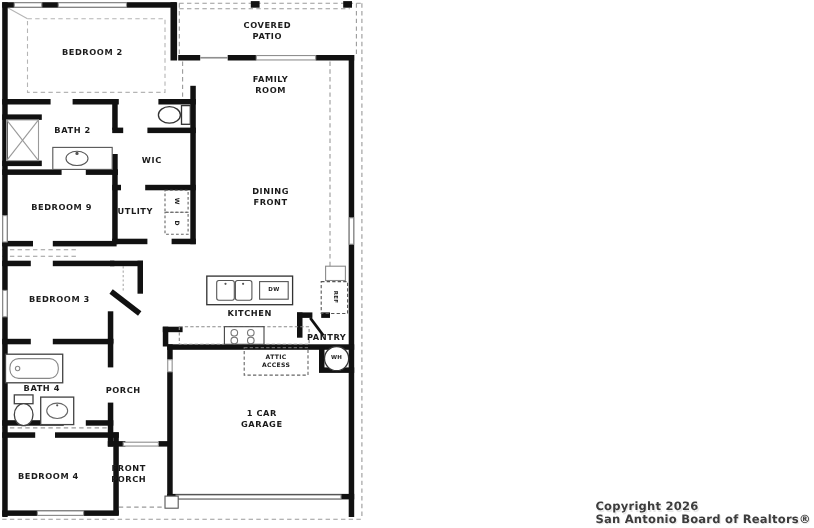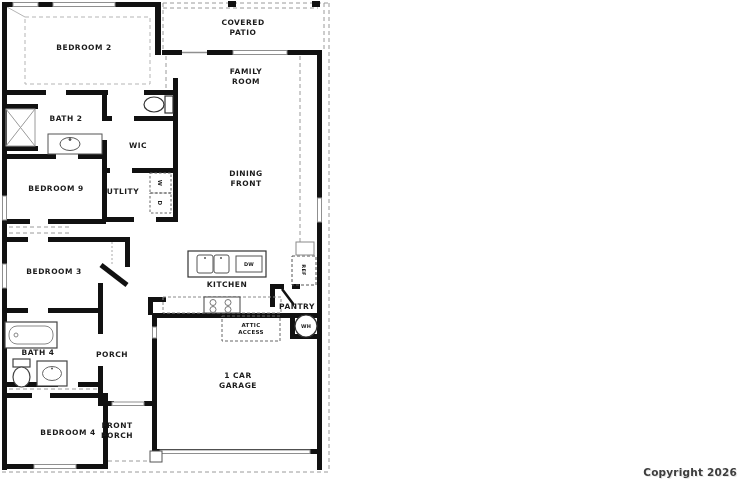--- a/index.html
+++ b/index.html
@@ -193,27 +193,28 @@
 FRONT</div>
 <div class="lbl" style="left:54px;top:272px">BEDROOM 3</div>
 <div class="lbl" style="left:227px;top:285px">KITCHEN</div>
 <div class="lbl" style="left:297px;top:307px">PANTRY</div>
 <div class="lbl" style="left:38px;top:353px">BATH 4</div>
 <div class="lbl" style="left:112px;top:355px">PORCH</div>
 <div class="lbl small" style="left:251px;top:329px">ATTIC
 ACCESS</div>
 <div class="lbl" style="left:238px;top:381px">1 CAR
 GARAGE</div>
-<div class="lbl" style="left:68px;top:433px">BEDROOM 4</div>
+<div class="lbl" style="left:44px;top:433px">BEDROOM 4</div>
 <div class="lbl" style="left:117px;top:431px">FRONT
 PORCH</div>
 
 <div class="lbl tiny" style="left:249px;top:264px">DW</div>
 <div class="lbl tiny" style="left:306px;top:326px">WH</div>
 <div class="lbl tiny rot" style="left:304px;top:270px">REF</div>
 <div class="lbl small rot" style="left:160px;top:183px">W</div>
 <div class="lbl small rot" style="left:160px;top:203px">D</div>
 
 <div class="copyright">
   <div>Copyright 2026</div>
+  <div>San Antonio Board of Realtors®</div>
 </div>
 
 </div>
 
 </body></html>

